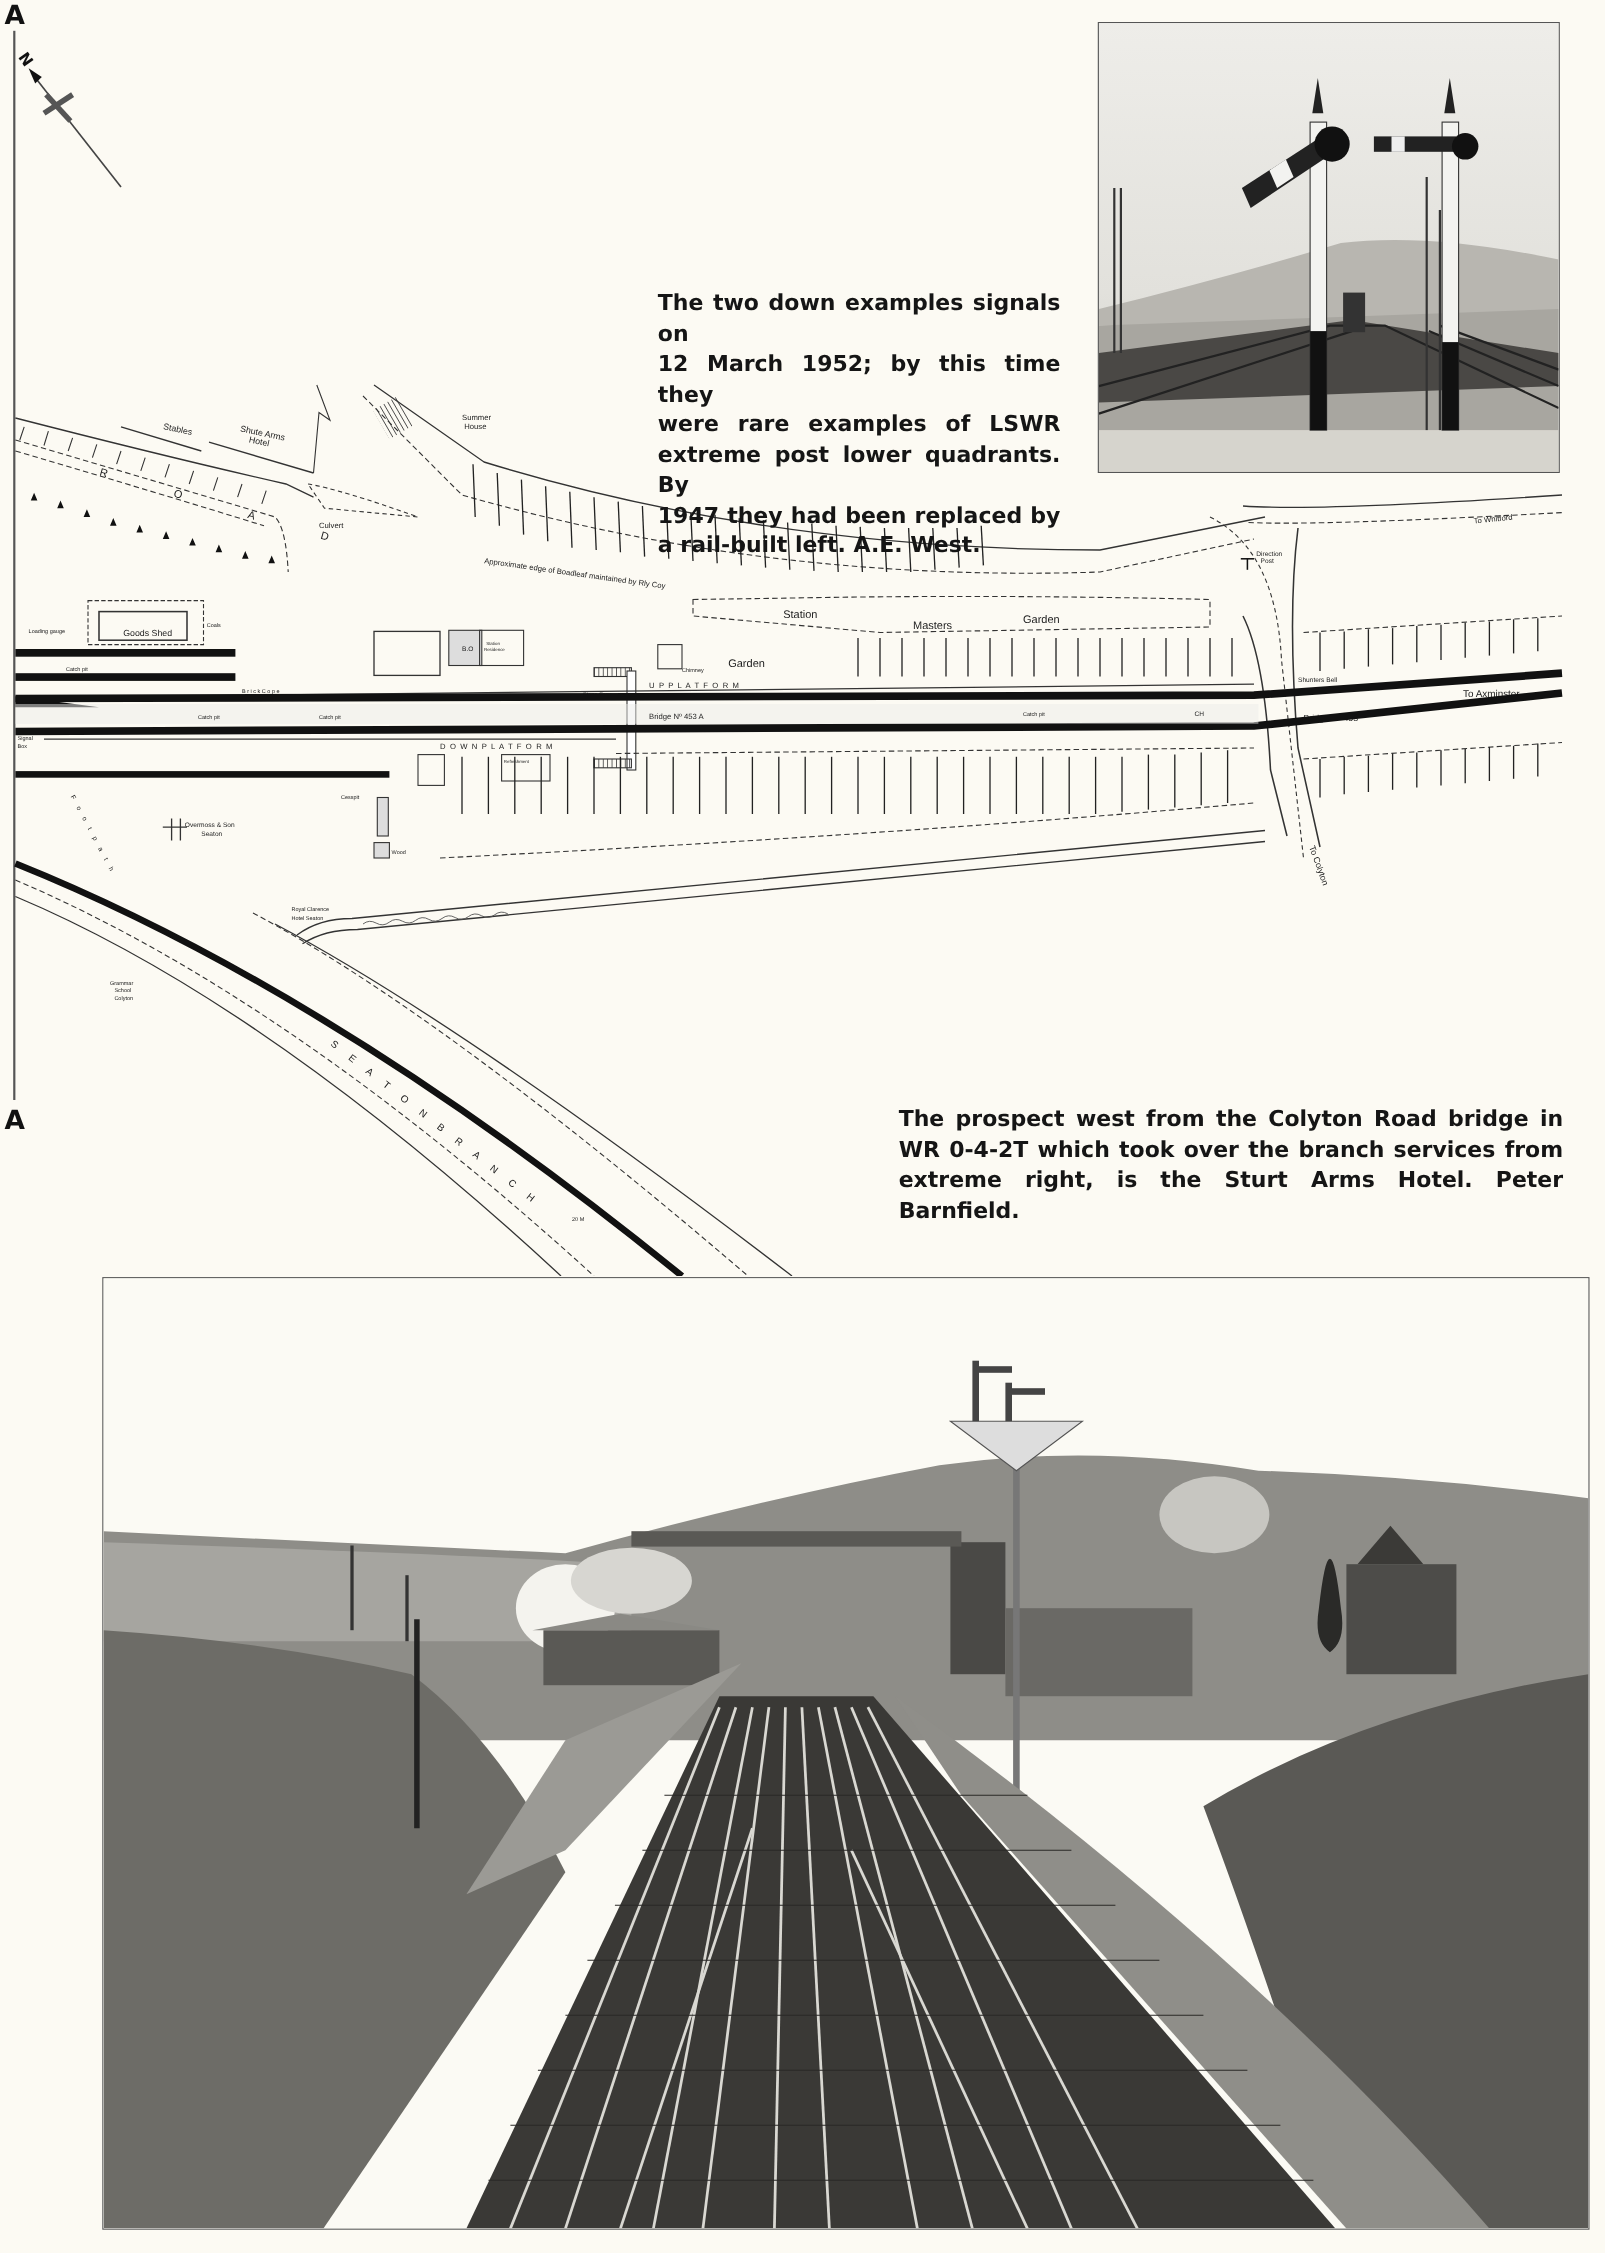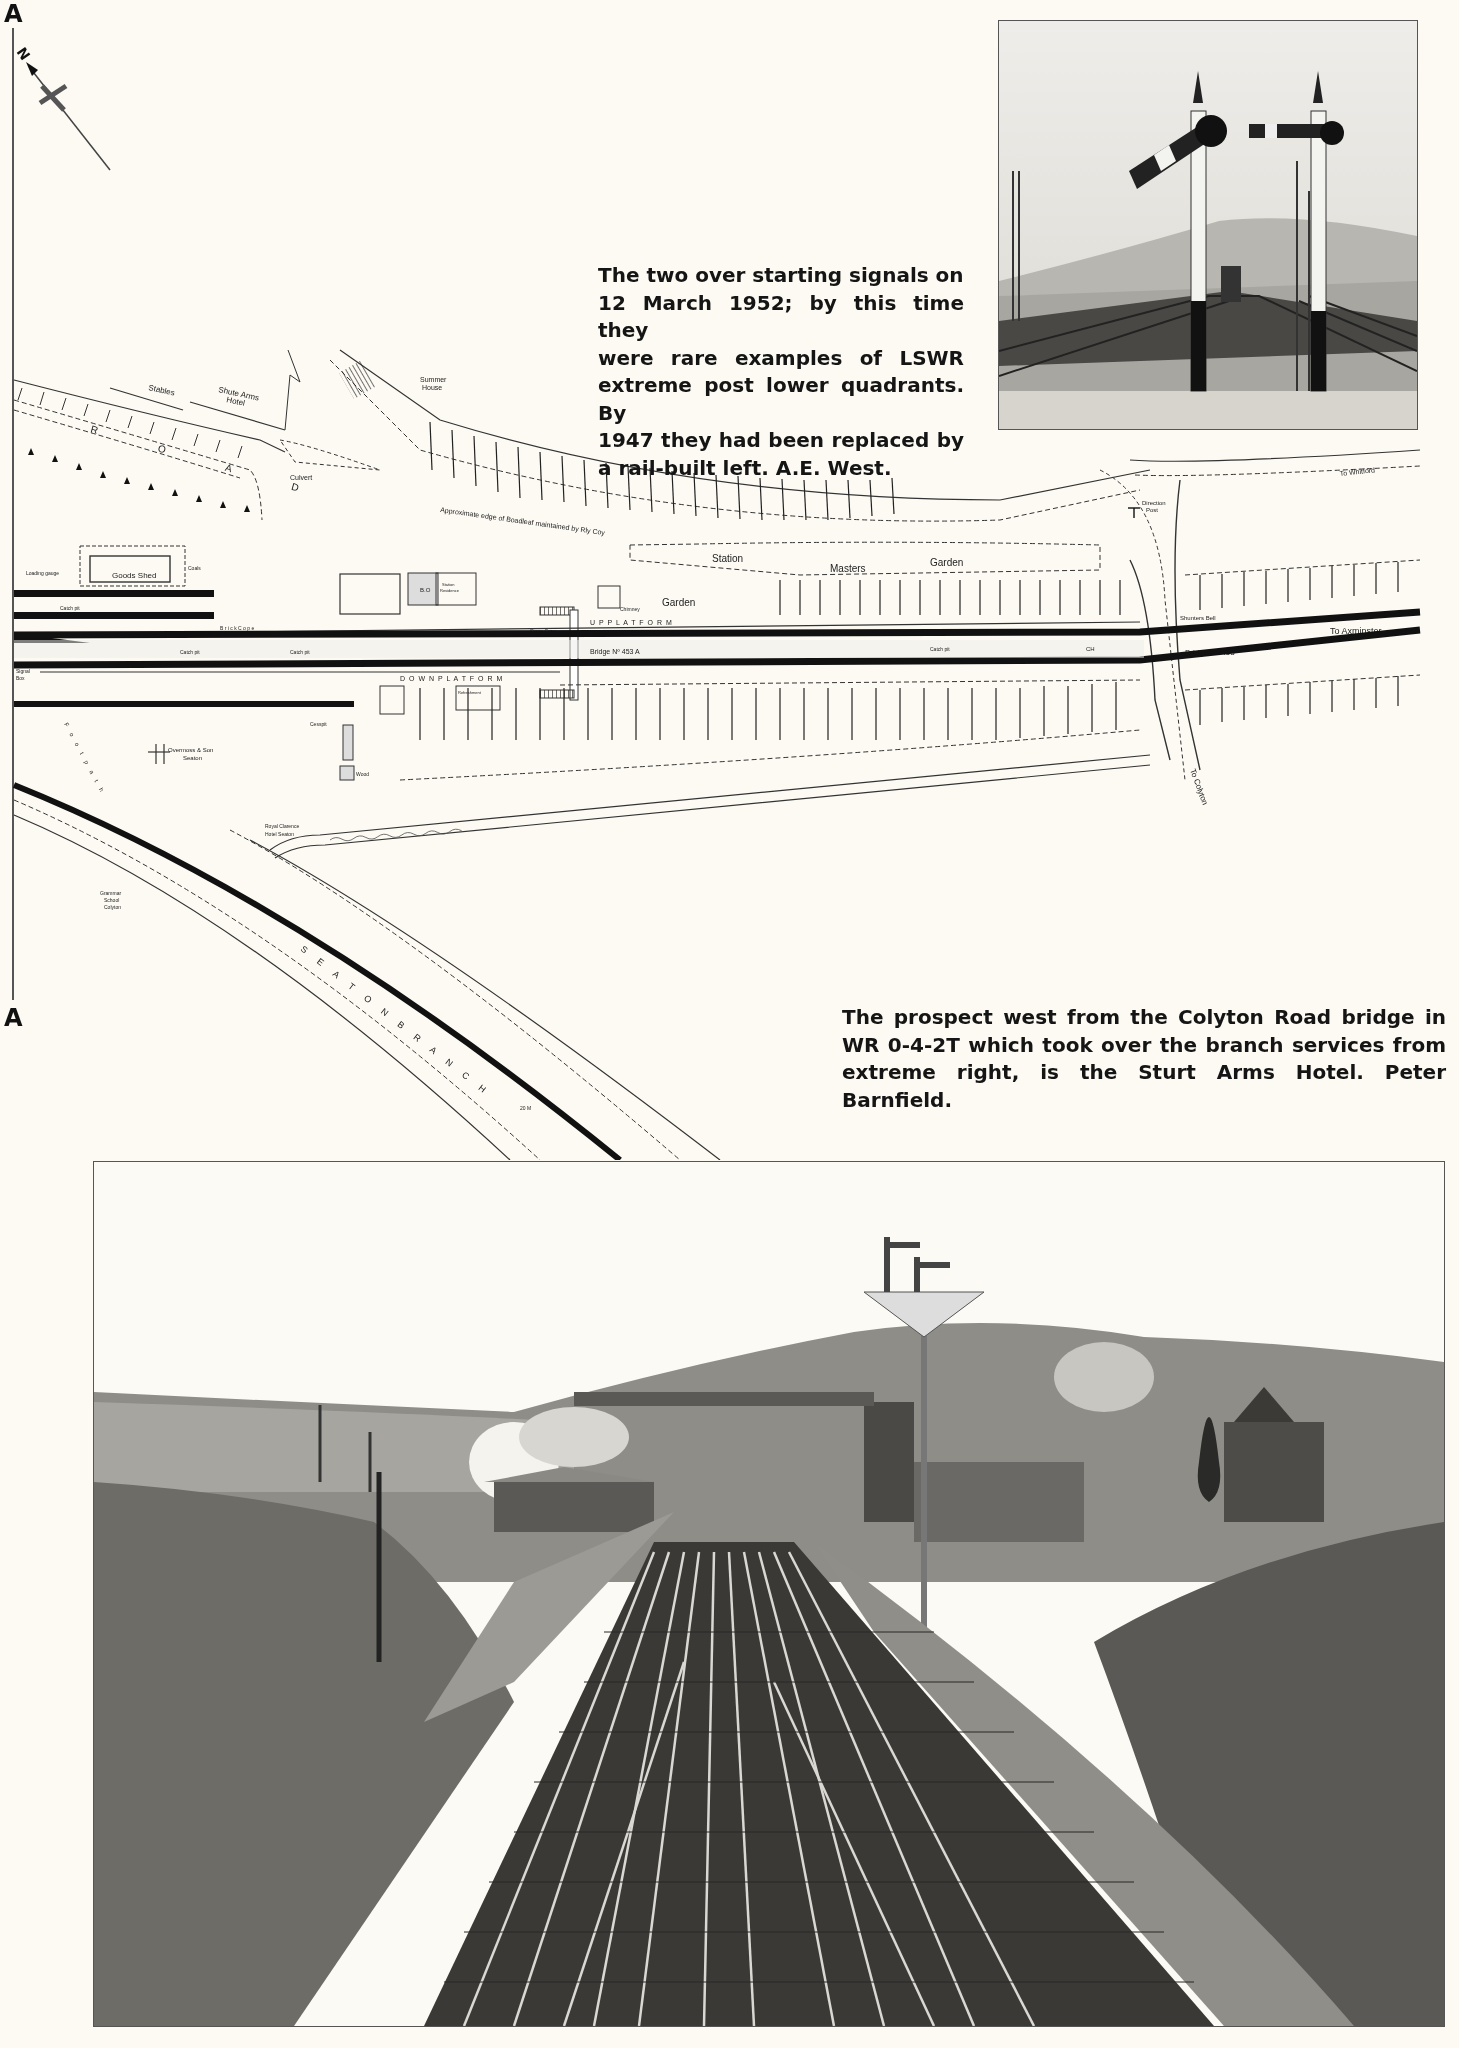--- a/index.html
+++ b/index.html
@@ -299,29 +299,29 @@
     <rect x="266" y="103" width="12" height="14" fill="#eee"></rect>
     <circle cx="333" cy="112" r="12" fill="#111"></circle>
     <line x1="298" y1="140" x2="298" y2="370" stroke="#333" stroke-width="2"></line>
     <line x1="310" y1="170" x2="310" y2="370" stroke="#333" stroke-width="2"></line>
     <line x1="14" y1="150" x2="14" y2="300" stroke="#333" stroke-width="2"></line>
     <line x1="20" y1="150" x2="20" y2="300" stroke="#333" stroke-width="2"></line>
   </svg>
 </div>
 
 <div class="abs caption" style="left:598px;top:262px;width:366px;">
-  <div>The two over starting signals on</div>
+  <div>The two down examples signals on</div>
   <div>12 March 1952; by this time they</div>
   <div style="text-align-last:justify;">were rare examples of LSWR</div>
   <div>extreme post lower quadrants. By</div>
   <div style="text-align-last:justify;">1947 they had been replaced by</div>
   <div>a rail-built left. A.E. West.</div>
 </div>
 
-<div class="abs caption" style="left:842px;top:1004px;width:604px;">
+<div class="abs caption" style="left:817px;top:1004px;width:604px;">
   <div style="text-align-last:justify;">The prospect west from the Colyton Road bridge in</div>
   <div style="text-align-last:justify;">WR 0-4-2T which took over the branch services from</div>
   <div>extreme right, is the Sturt Arms Hotel. Peter Barnfield.</div>
 </div>
 
 <div class="photo" style="left:93px;top:1161px;width:1350px;height:864px;background:#fbfaf4;">
   <svg width="1350" height="864" viewBox="0 0 1350 864">
     <rect width="1350" height="864" fill="#fbfaf4"></rect>
 
     <path d="M0 230 Q200 240 420 250 Q600 200 760 170 Q900 150 1050 175 Q1200 180 1350 200 L1350 420 L0 420 Z" fill="#8e8d88"></path>

